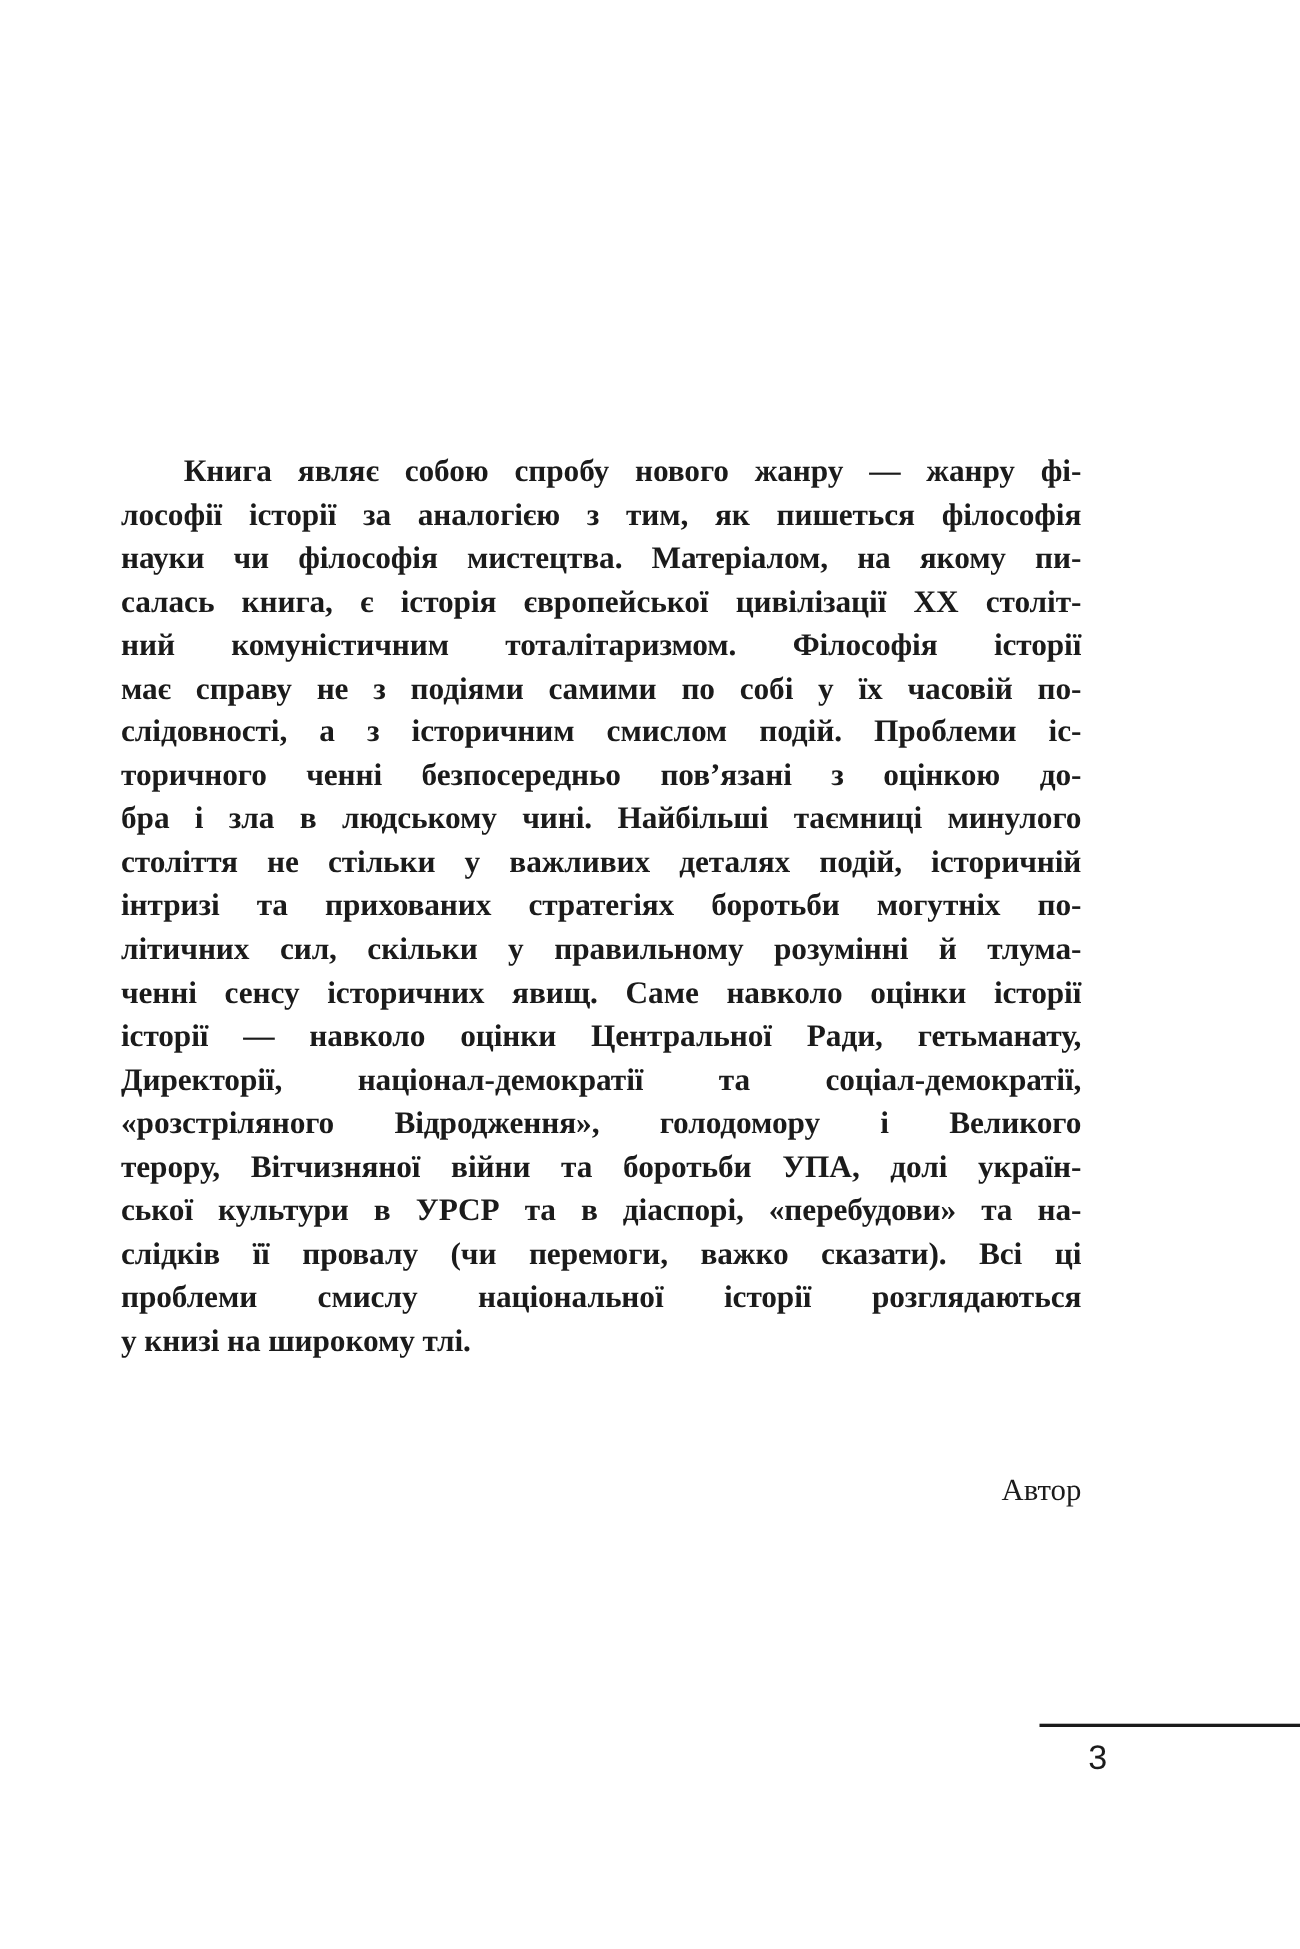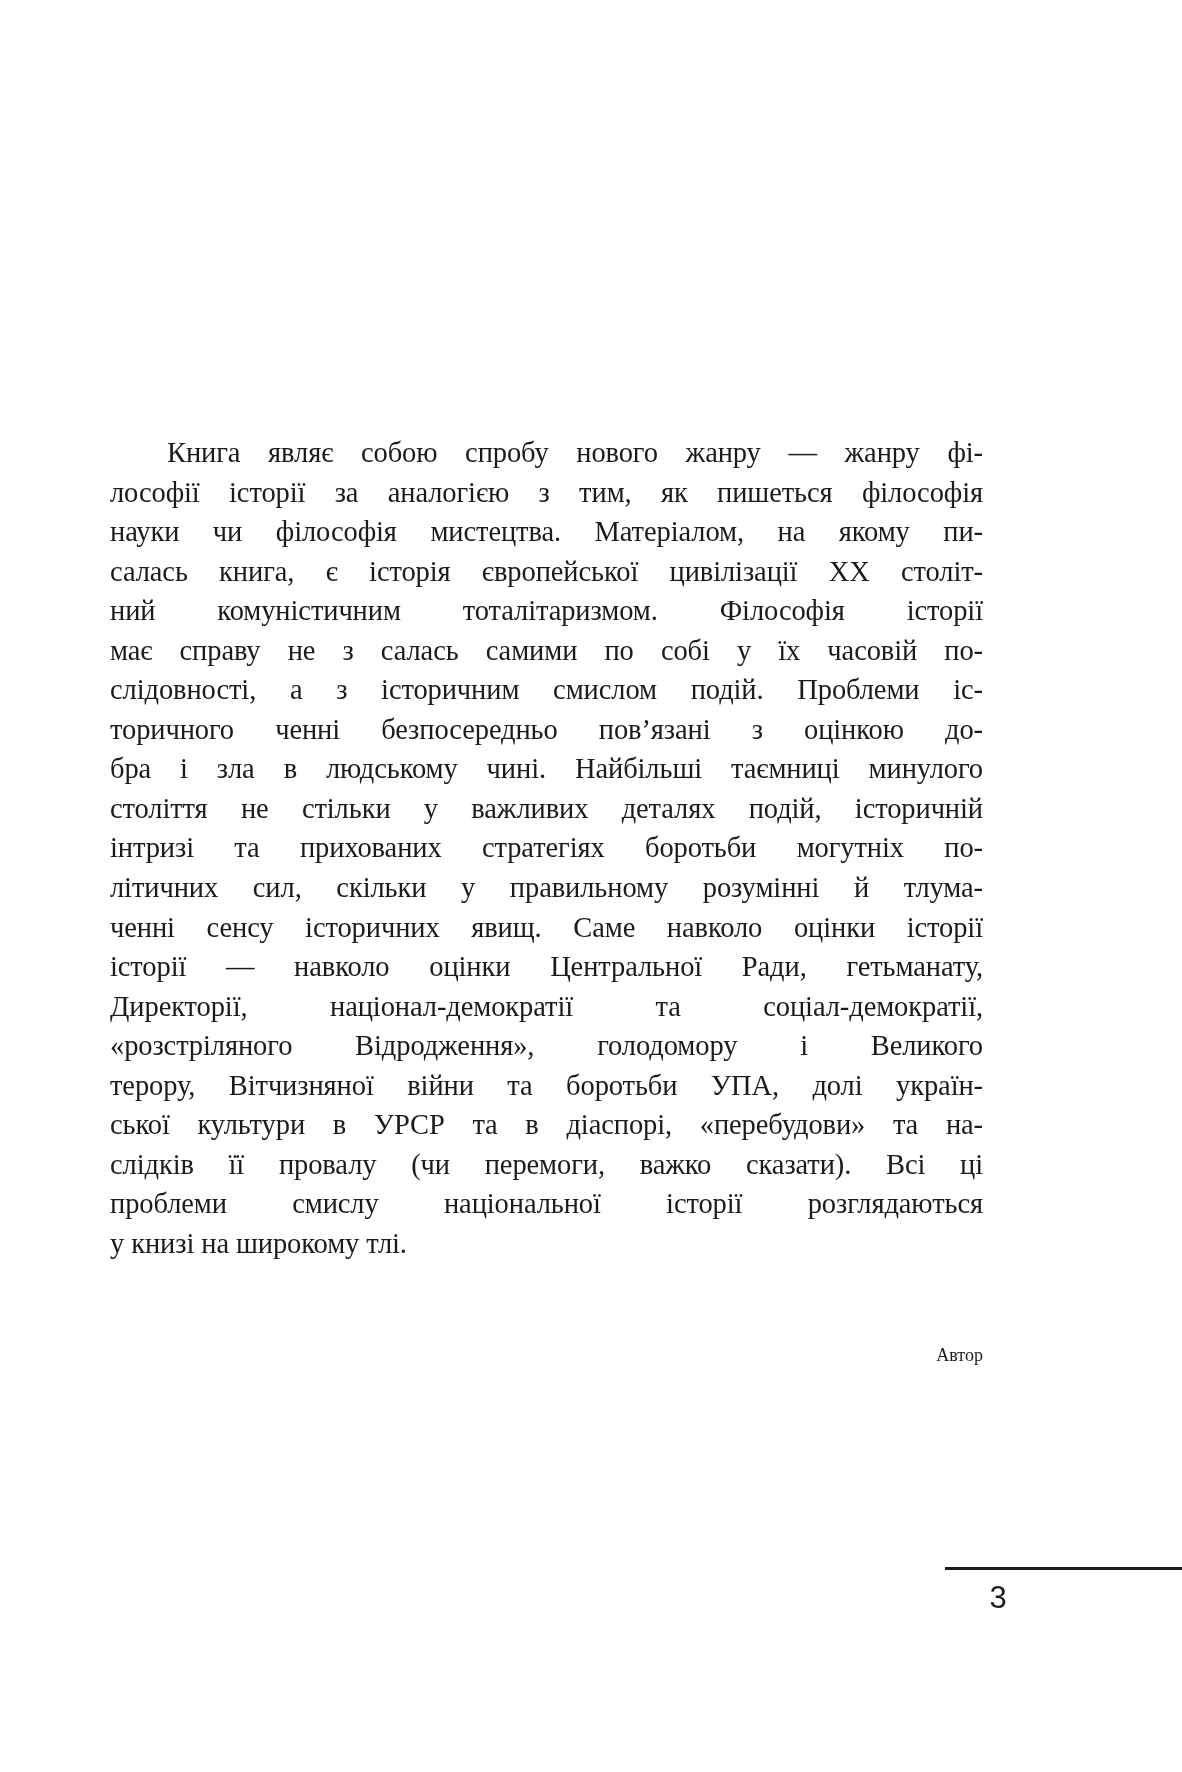--- a/index.html
+++ b/index.html
@@ -16,45 +16,46 @@
   }
   .page {
     position: absolute;
     left: 0; top: 0;
     width: 1182px; height: 1772px;
     background: #ffffff;
   }
   .body-text {
     position: absolute;
     left: 110px;
-    top: 433px;
+    top: 409px;
     width: 873px;
     font-family: "Liberation Serif", "DejaVu Serif", serif;
     font-size: 28.5px;
     line-height: 39.55px;
     letter-spacing: -0.1px;
+    font-weight: bold;
   }
   .line {
     display: block;
     height: 39.55px;
     white-space: nowrap;
     text-align: justify;
     text-align-last: justify;
     overflow: visible;
   }
   .line.first { padding-left: 57px; }
   .line.last {
     text-align-last: left;
   }
   .signature {
     position: absolute;
     right: 199px; 
     top: 1336px;
     font-family: "Liberation Serif", "DejaVu Serif", serif;
-    font-size: 18px;
+    font-size: 28px;
     line-height: 39.55px;
     text-align: center;
   }
   .footer-rule {
     position: absolute;
     left: 945px;
     top: 1567px;
     width: 237px;
     height: 3px;
     background: #1b1b1b;
@@ -75,21 +76,21 @@
 <body>
 
 <div class="page">
 
   <div class="body-text">
     <span class="line first">Книга являє собою спробу нового жанру — жанру фі-</span>
     <span class="line">лософії історії за аналогією з тим, як пишеться філософія</span>
     <span class="line">науки чи філософія мистецтва. Матеріалом, на якому пи-</span>
     <span class="line">салась книга, є історія європейської цивілізації XX століт-</span>
     <span class="line">ний комуністичним тоталітаризмом. Філософія історії</span>
-    <span class="line">має справу не з салась самими по собі у їх часовій по-</span>
+    <span class="line">має справу не з подіями самими по собі у їх часовій по-</span>
     <span class="line">слідовності, а з історичним смислом подій. Проблеми іс-</span>
     <span class="line">торичного ченні безпосередньо пов’язані з оцінкою до-</span>
     <span class="line">бра і зла в людському чині. Найбільші таємниці минулого</span>
     <span class="line">століття не стільки у важливих деталях подій, історичній</span>
     <span class="line">інтризі та прихованих стратегіях боротьби могутніх по-</span>
     <span class="line">літичних сил, скільки у правильному розумінні й тлума-</span>
     <span class="line">ченні сенсу історичних явищ. Саме навколо оцінки історії</span>
     <span class="line">історії — навколо оцінки Центральної Ради, гетьманату,</span>
     <span class="line">Директорії, націонал-демократії та соціал-демократії,</span>
     <span class="line">«розстріляного Відродження», голодомору і Великого</span>

